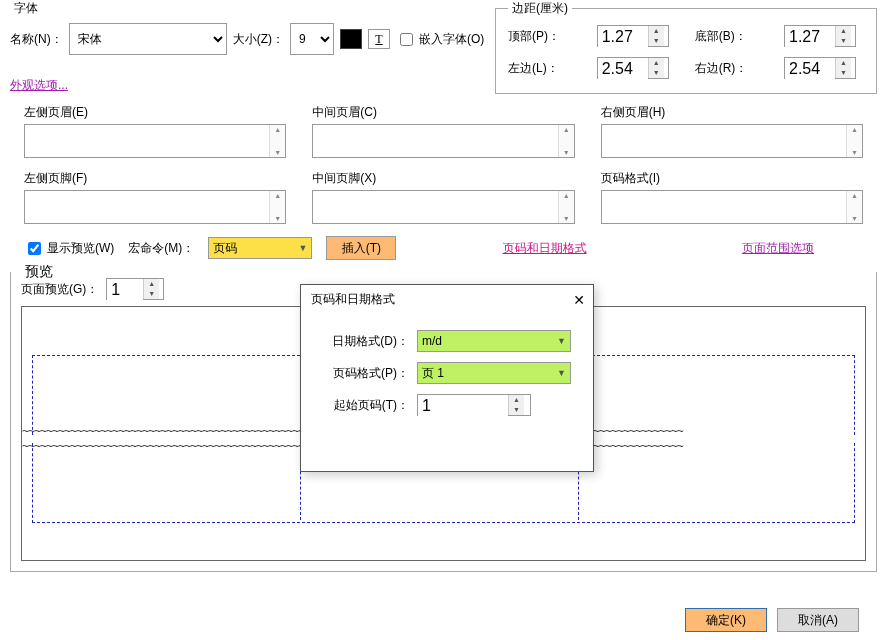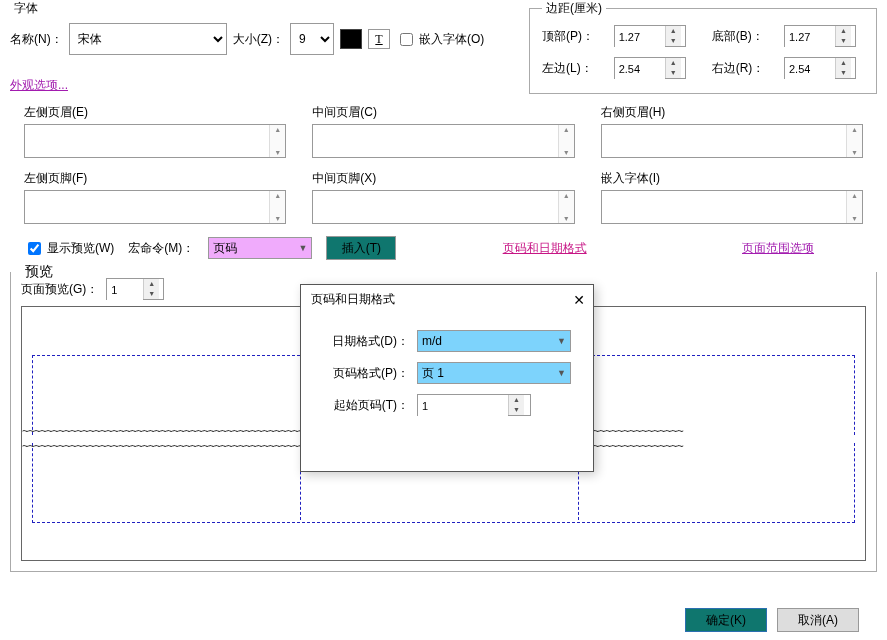--- a/index.html
+++ b/index.html
@@ -55,34 +55,34 @@
     .chk input { width: 13px; height: 13px; }
     .link { color: #a21caf; text-decoration: underline; cursor: pointer; }
     .pink-link { color: #c71585; text-decoration: underline; cursor: pointer; }
     
     .top-region {
       display: flex;
       gap: 8px;
       padding: 0 10px;
     }
     .font-group { flex: 1; position: relative; }
-    .margin-group { width: 348px; }
+    .margin-group { width: 382px; }
     .margin-grid {
       display: grid;
       grid-template-columns: auto 80px auto 80px;
       gap: 10px 18px;
       align-items: center;
     }
     .spinner {
       display: inline-flex; align-items: stretch;
       border: 1px solid #999; height: 22px; width: 72px;
       background: #fff;
     }
     .spinner input {
-      border: none; width: 50px; padding: 0 4px; font-size: 11px;
+      border: none; width: 50px; padding: 0 4px; font-size: 16px;
       outline: none;
     }
     .spinner .spins {
       width: 16px; display: flex; flex-direction: column;
       border-left: 1px solid #ccc;
     }
     .spinner .spins div {
       flex: 1; font-size: 7px; line-height: 9px;
       text-align: center; cursor: pointer; color: #555;
       background:#f0f0f0;
@@ -105,26 +105,26 @@
       display: flex; flex-direction: column; justify-content: space-between;
       font-size: 8px; color: #888; align-items: center;
       background:#fafafa;
     }
     
     .macro-row {
       display: flex; align-items: center; gap: 14px;
       padding: 6px 24px 6px 24px;
     }
     .macro-combo {
-      width: 104px; height: 22px; border: 1px solid #999; background: #f0abfc;
+      width: 104px; height: 22px; border: 1px solid #999; background: #fde047;
       display: inline-flex; align-items:center; justify-content:space-between;
       padding: 0 4px; font-size:12px;
     }
     .btn {
-      border: 1px solid #999; background: #0f766e;
+      border: 1px solid #999; background: #fdba74;
       height: 24px; min-width: 70px; padding: 0 10px;
       font-size: 12px; cursor: pointer;
     }
     
     .preview-group {
       margin: 6px 10px 0 10px;
       border: 1px solid #aaa;
       border-top: none;
       padding: 6px 10px 10px 10px;
       position: relative;
@@ -188,21 +188,21 @@
       padding: 6px 8px 6px 10px; font-size:12px;
     }
     .modal-close { cursor:pointer; font-size:14px; font-family: Arial; }
     .modal-body {
       padding: 16px 22px 8px 22px;
       display:flex; flex-direction:column; gap:10px;
     }
     .modal-row { display:flex; align-items:center; gap:8px; }
     .modal-row .mlbl { width: 86px; text-align:right; }
     .modal-select {
-      flex:1; height:22px; border:1px solid #999; background:#7dd3fc;
+      flex:1; height:22px; border:1px solid #999; background:#bef264;
       display:inline-flex; align-items:center; justify-content:space-between;
       padding:0 4px; font-size:12px;
     }
     .modal-btns {
       display:flex; justify-content:center; gap:10px;
       padding: 6px 0 10px 0;
     }
     .spinner.small { width: 114px; }
     .spinner.small input { width: 90px; }
     .caret { font-size:9px; color:#555; }
@@ -319,21 +319,21 @@
     <span class="lbl">中间页脚(X)</span>
     <div class="hf-textarea">
       <div class="ta"></div>
       <div class="tascroll">
           <span>▴</span>
           <span>▾</span>
         </div>
     </div>
   </div>
   <div class="hf-cell">
-    <span class="lbl">嵌入字体(I)</span>
+    <span class="lbl">页码格式(I)</span>
     <div class="hf-textarea">
       <div class="ta"></div>
       <div class="tascroll">
           <span>▴</span>
           <span>▾</span>
         </div>
     </div>
   </div>
 </div>
 

